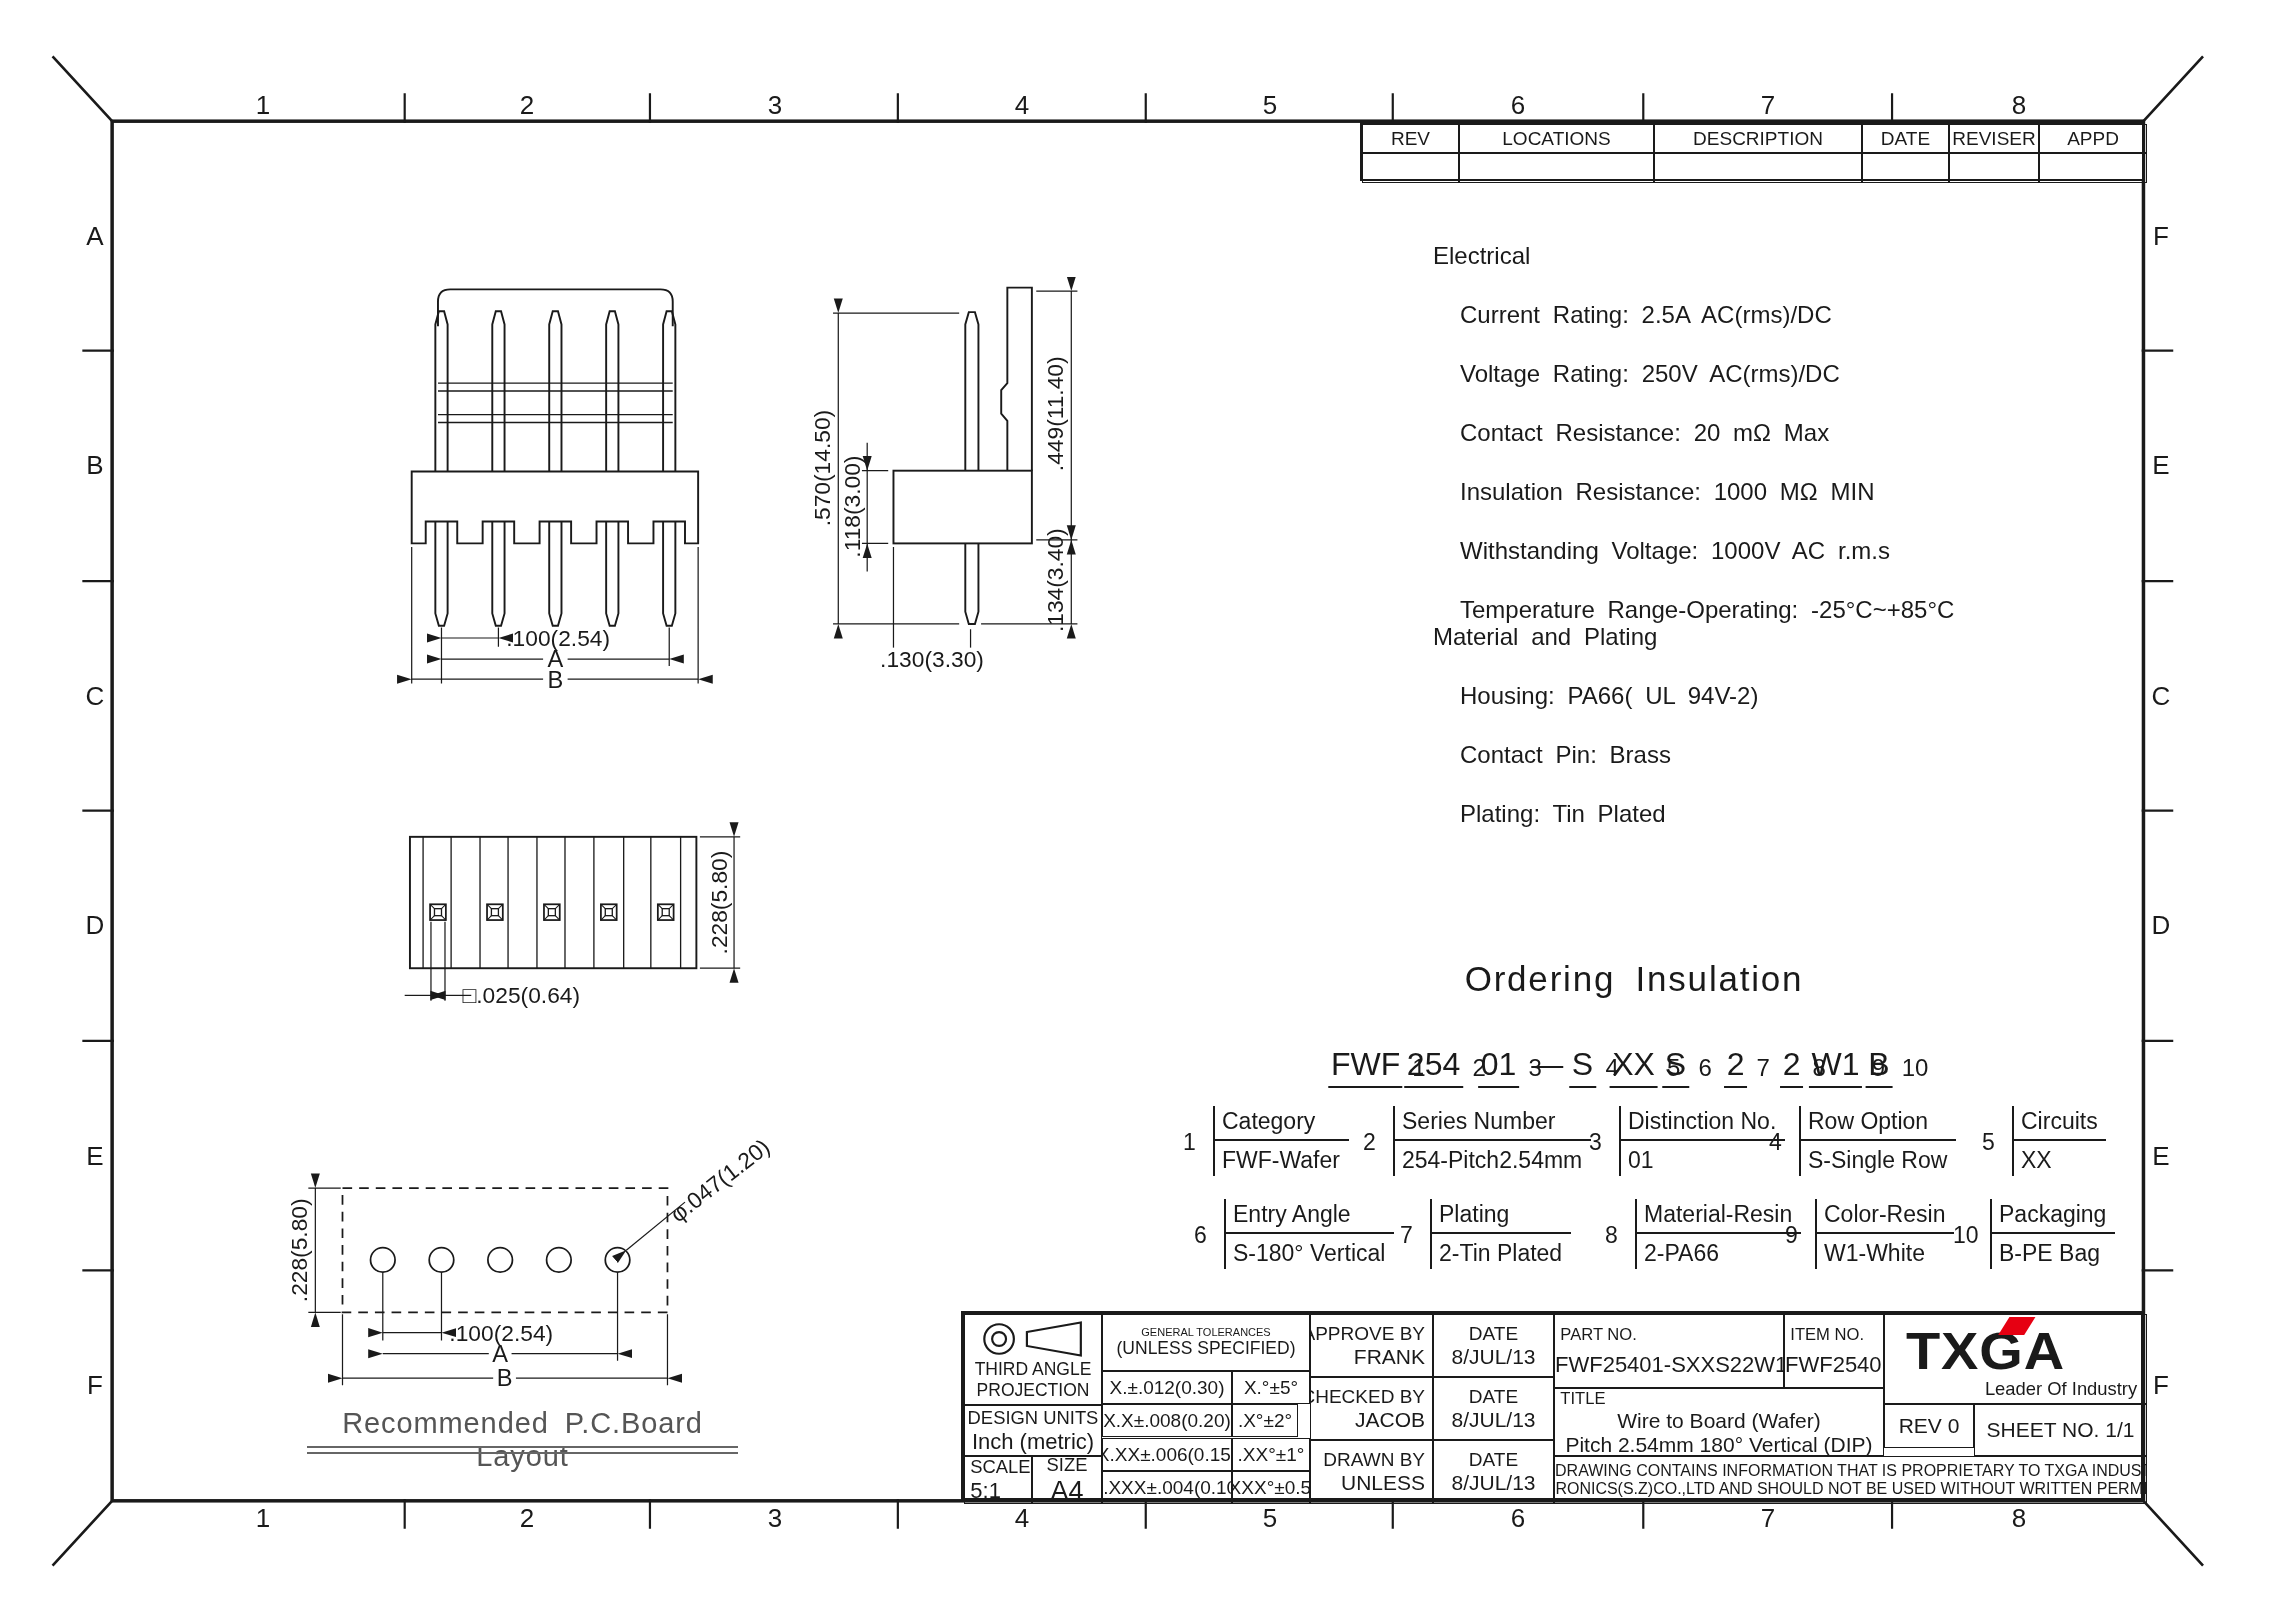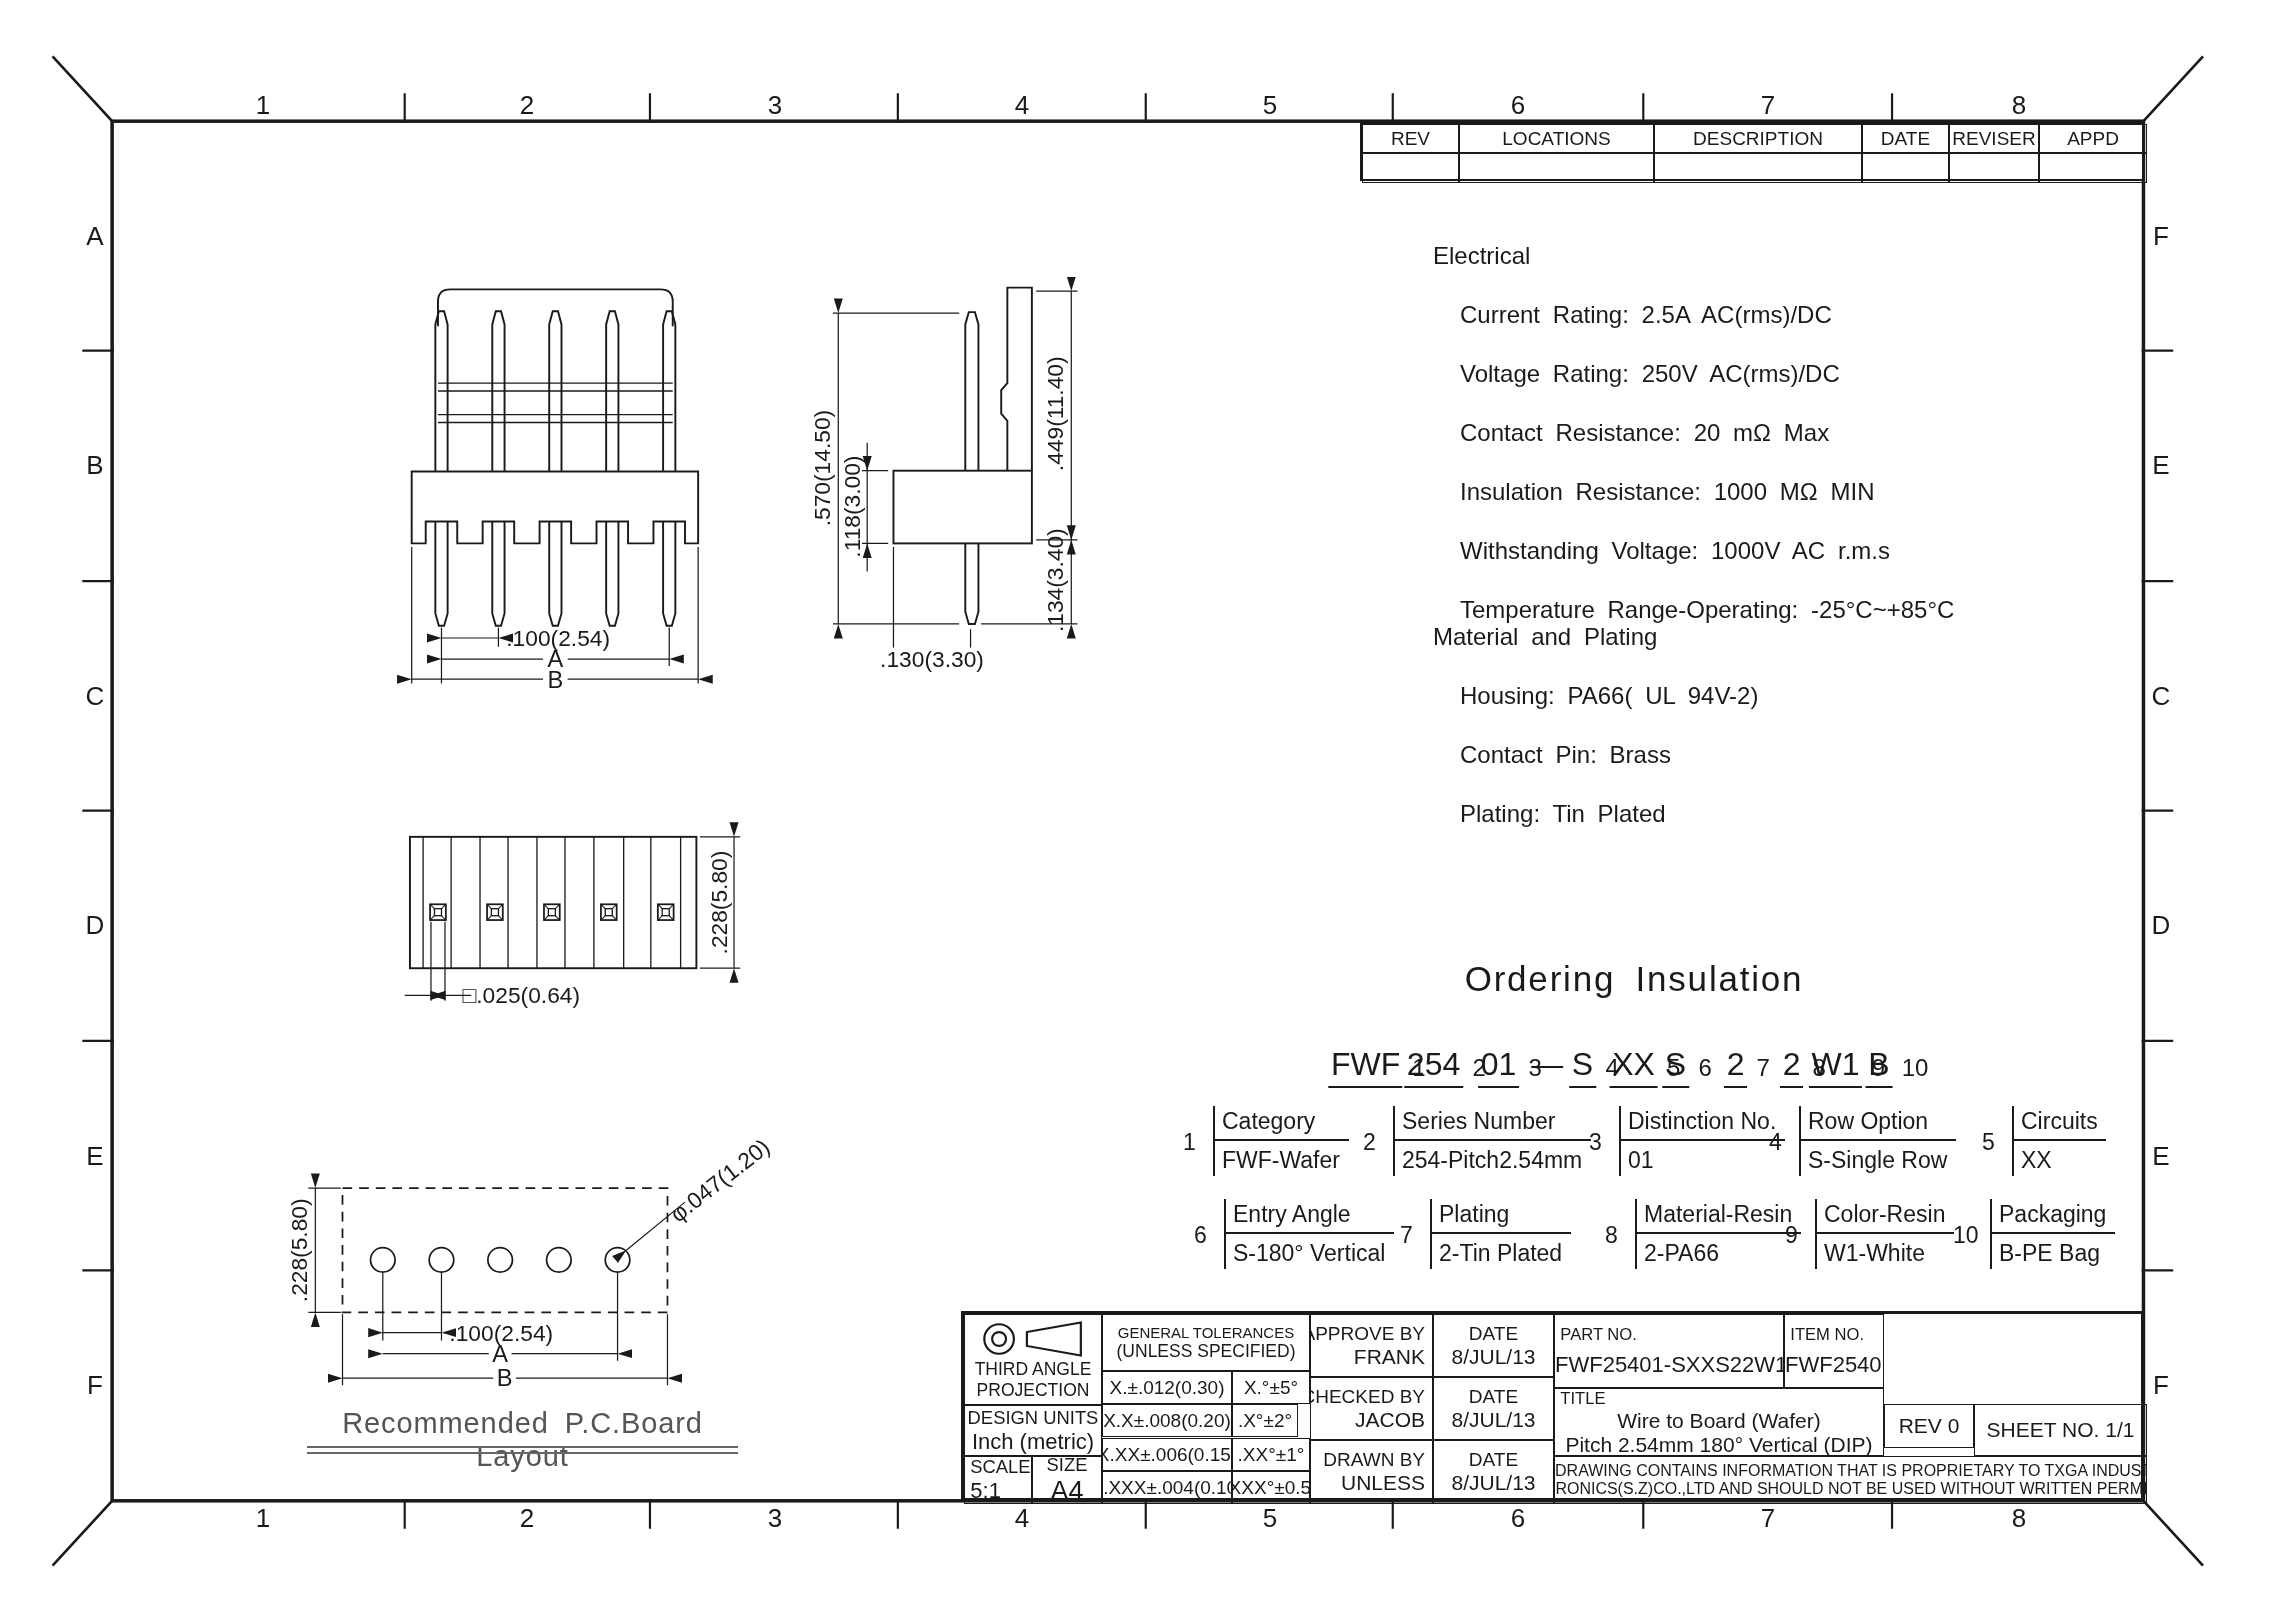--- a/index.html
+++ b/index.html
@@ -351,21 +351,21 @@
   <div class="cell" style="left:0;top:142px;width:68px;height:48px;align-items:flex-start;padding-left:5.3px;box-sizing:border-box">
     <div style="font-size:18.4px">SCALE</div>
     <div style="font-size:22px">5:1</div>
   </div>
   <div class="cell" style="left:68px;top:142px;width:70px;height:48px">
     <div style="font-size:18.4px">SIZE</div>
     <div style="font-size:27px">A4</div>
   </div>
 
   <div class="cell" style="left:138px;top:0;width:208px;height:57px">
-    <div style="font-size:15px">GENERAL TOLERANCES</div>
+    <div style="font-size:11px">GENERAL TOLERANCES</div>
     <div style="font-size:17.5px">(UNLESS SPECIFIED)</div>
   </div>
   <div class="cell" style="left:138px;top:57px;width:130px;height:33px;font-size:19px">X.±.012(0.30)</div>
   <div class="cell" style="left:268px;top:57px;width:78px;height:33px;font-size:19px">X.°±5°</div>
   <div class="cell" style="left:138px;top:90px;width:130px;height:33px;font-size:19px">X.X±.008(0.20)</div>
   <div class="cell" style="left:268px;top:90px;width:66px;height:33px;font-size:19px">.X°±2°</div>
   <div class="cell" style="left:138px;top:124px;width:130px;height:33px;font-size:19px">X.XX±.006(0.15)</div>
   <div class="cell" style="left:268px;top:124px;width:78px;height:33px;font-size:19px">.XX°±1°</div>
   <div class="cell" style="left:138px;top:157px;width:130px;height:33px;font-size:19px">X.XXX±.004(0.10)</div>
   <div class="cell" style="left:268px;top:157px;width:78px;height:33px;font-size:19px">.XXX°±0.5°</div>
@@ -403,20 +403,29 @@
     <div class="lab" style="padding:1.8px 0 0 5.3px">ITEM NO.</div>
     <div style="font-size:22px;width:100%;text-align:center;padding-top:7px">FWF25401</div>
   </div>
 
   <div class="cell" style="left:590px;top:74px;width:330px;height:68px;align-items:flex-start">
     <div class="lab" style="padding:1.8px 0 0 5.3px">TITLE</div>
     <div style="font-size:21px;width:100%;text-align:center">Wire to Board (Wafer)</div>
     <div style="font-size:21px;width:100%;text-align:center">Pitch 2.54mm 180° Vertical (DIP)</div>
   </div>
 
+  <div class="cell" style="left:920px;top:0;width:263px;height:90px">
+    <div style="position:relative;width:100%;height:100%">
+      <div style="position:absolute;left:21px;top:8.8px">
+        <span class="logo-word">TX</span><span class="logo-word">GA</span>
+      </div>
+      <div class="logo-red" style="left:119px;top:1.8px"></div>
+      <div style="position:absolute;right:8.8px;bottom:3.5px;font-size:18.4px">Leader Of Industry</div>
+    </div>
+  </div>
 
   <div class="cell" style="left:920px;top:90px;width:90px;height:44px;font-size:21px">REV 0</div>
   <div class="cell" style="left:1010px;top:90px;width:173px;height:52px;font-size:21px">SHEET NO. 1/1</div>
 
   <div class="cell" style="left:590px;top:142px;width:593px;height:48px">
     <div style="font-size:16px">THIS DRAWING CONTAINS INFORMATION THAT IS PROPRIETARY TO TXGA INDUSTRIAL</div>
     <div style="font-size:16px">ELECTRONICS(S.Z)CO.,LTD AND SHOULD NOT BE USED WITHOUT WRITTEN PERMISSION</div>
   </div>
 </div>
 

